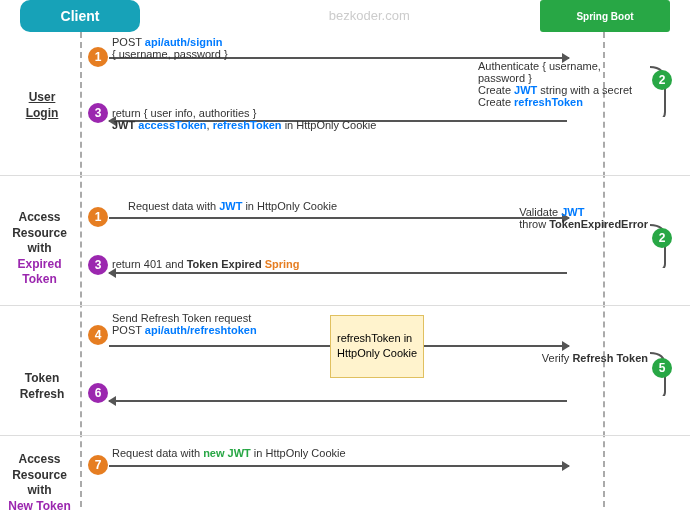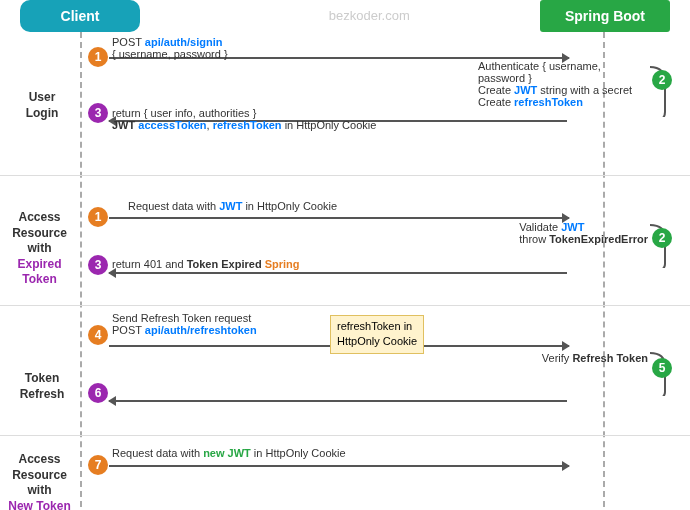--- a/index.html
+++ b/index.html
@@ -52,21 +52,21 @@
 
     .header-spring {
       position: absolute;
       top: 0;
       right: 20px;
       width: 130px;
       height: 32px;
       background: #28a745;
       color: #fff;
       font-weight: bold;
-      font-size: 14px;
+      font-size: 10px;
       display: flex;
       align-items: center;
       justify-content: center;
       border-radius: 3px;
       z-index: 5;
     }
 
     
     .dashed-line-left {
       position: absolute;
@@ -151,21 +151,21 @@
     .msg .blue { color: #007bff; }
     .msg .green { color: #28a745; }
     .msg .orange { color: #e67e22; }
     .msg .bold { font-weight: bold; }
 
     
     .token-box {
       position: absolute;
       background: #fff3cd;
       border: 1px solid #e0c060;
-      padding: 3px 6px;
+      padding: 15px 6px;
       font-size: 11px;
       line-height: 1.4;
     }
 
     
     .section-divider {
       position: absolute;
       left: 0;
       right: 0;
       height: 1px;
@@ -183,21 +183,21 @@
   <div class="header-spring">Spring Boot</div>
 
   <div class="dashed-line-left"></div>
   <div class="dashed-line-right"></div>
 
   <div class="section-divider" style="top:175px;"></div>
   <div class="section-divider" style="top:305px;"></div>
   <div class="section-divider" style="top:435px;"></div>
 
   <div class="section-label" style="top:90px; left:2px;">
-    <span style="font-weight:bold; color:#333;">User<br>Login</span>
+    <span style="font-weight:bold; color:#333;text-decoration:underline;">User<br>Login</span>
   </div>
 
   <div class="section-label" style="top:210px; left:2px; width:75px;">
     <span style="font-weight:bold; color:#333;">Access<br>Resource<br>with<br></span>
     <span style="font-weight:bold; color:#9b27af;">Expired Token</span>
   </div>
 
   <div class="section-label" style="top:371px; left:2px;">
     <span style="font-weight:bold; color:#333;">Token<br>Refresh</span>
   </div>
@@ -233,21 +233,21 @@
     <span class="bold">JWT</span> <span class="blue bold">accessToken</span>, <span class="blue bold">refreshToken</span> in HttpOnly Cookie
   </div>
 
   <div class="badge badge-orange" style="top:207px; left:88px;">1</div>
   <div class="arrow" style="top:217px; left:109px; width:460px;"></div>
   <div class="msg" style="top:200px; left:112px;margin-left:16px;">
     Request data with <span class="blue bold">JWT</span> in HttpOnly Cookie
   </div>
 
   <div class="badge badge-green" style="top:228px; right:18px;">2</div>
-  <div class="msg" style="top:221px; right:42px; max-width:170px;">
+  <div class="msg" style="top:206px; right:42px; max-width:170px;">
     Validate <span class="blue bold">JWT</span><br>
     throw <span class="bold">TokenExpiredError</span>
   </div>
 
   <div class="badge badge-purple" style="top:255px; left:88px;">3</div>
 
   <svg style="position:absolute; top:220px; right:20px;" width="40" height="48">
     <path d="M20,5 Q35,5 35,18 L35,44 Q35,52 20,52" fill="none" stroke="#555" stroke-width="2"></path>
   </svg>
   <div class="arrow arrow-left" style="top:272px; left:109px; width:458px;"></div>

